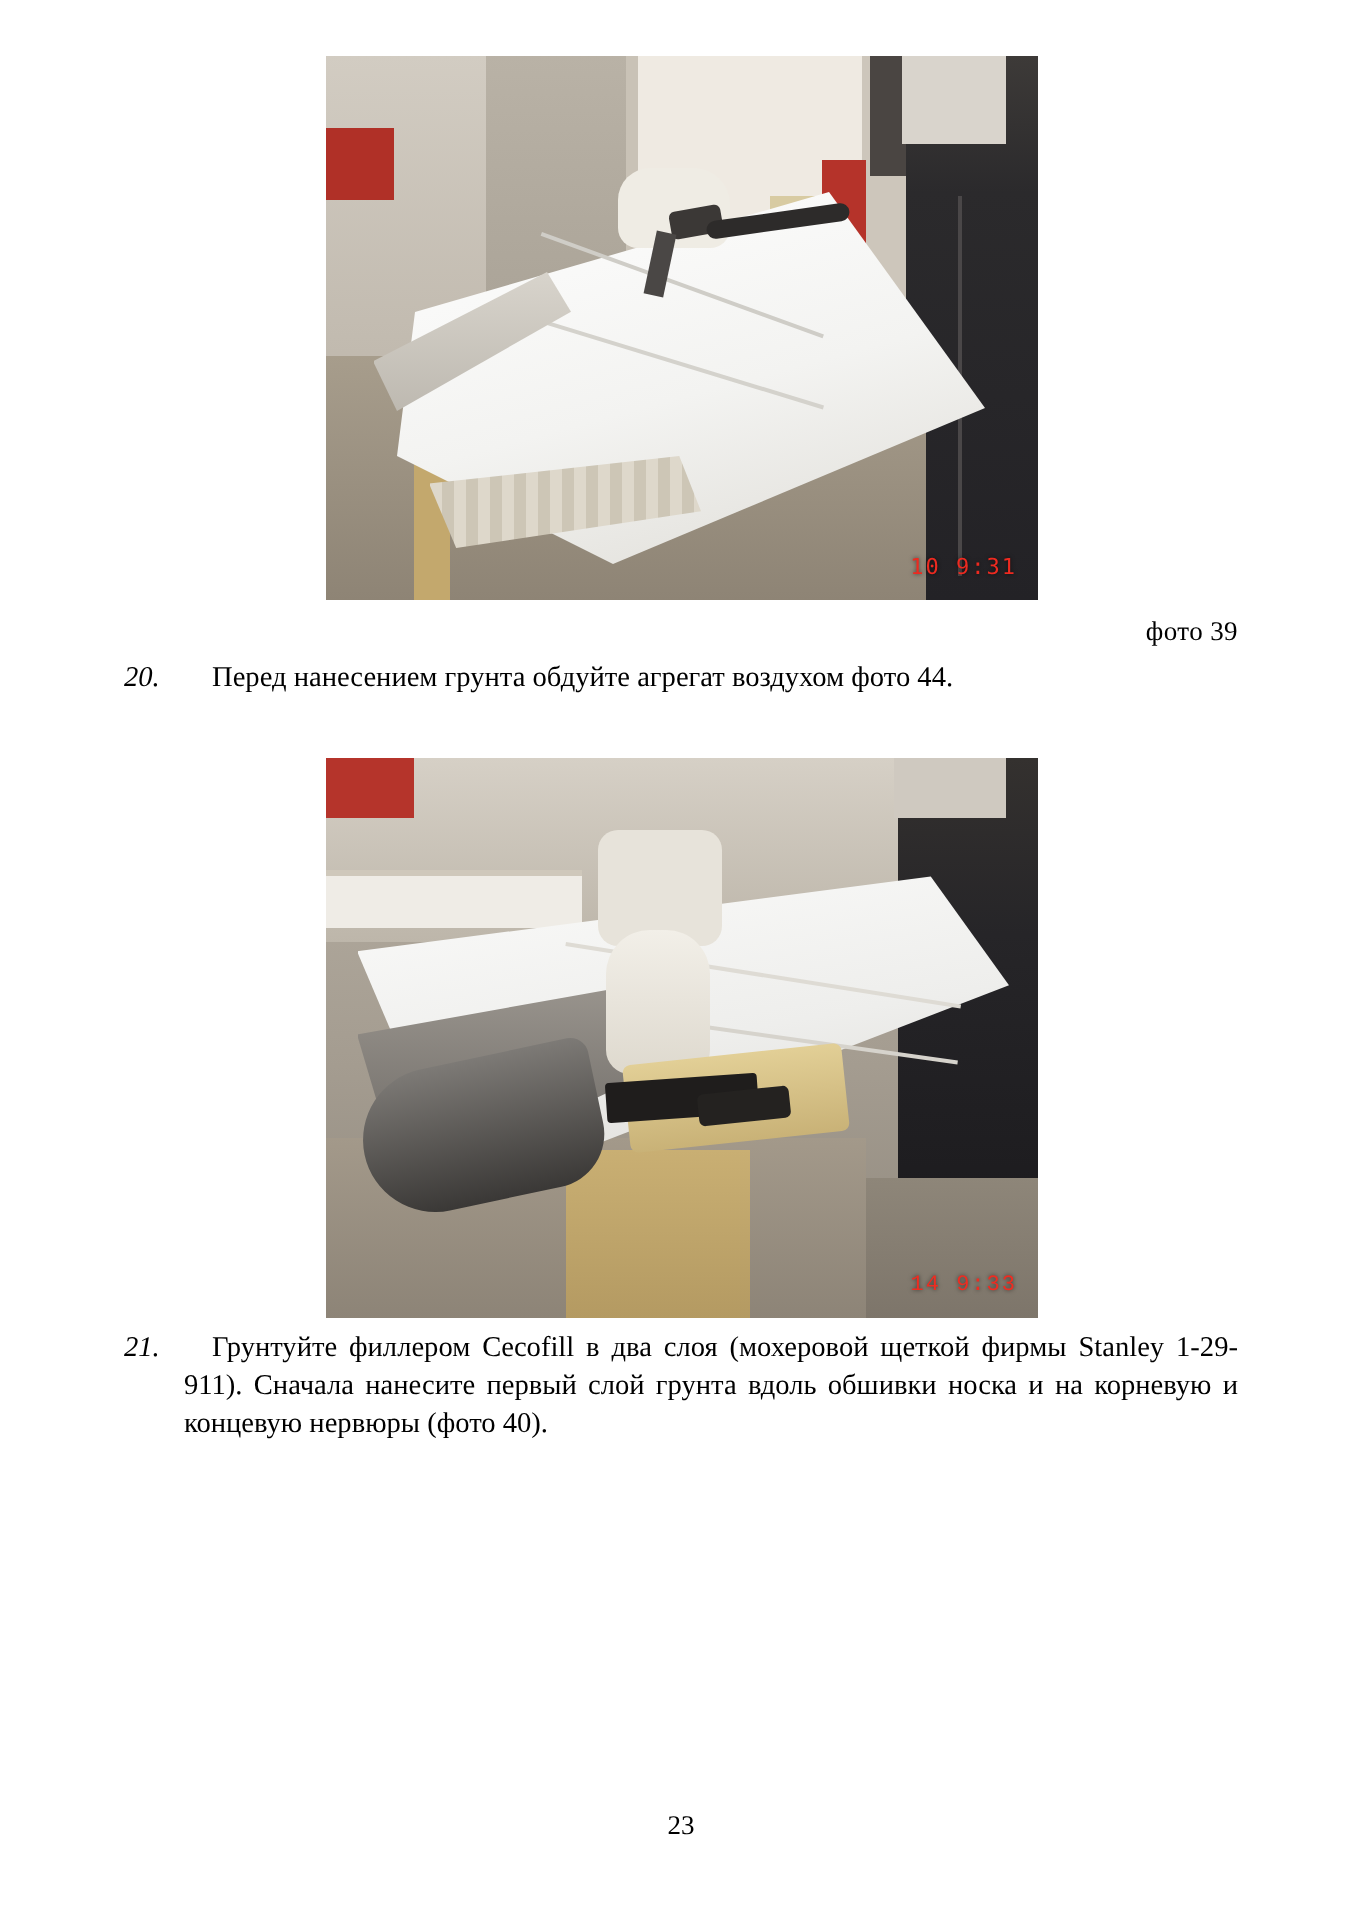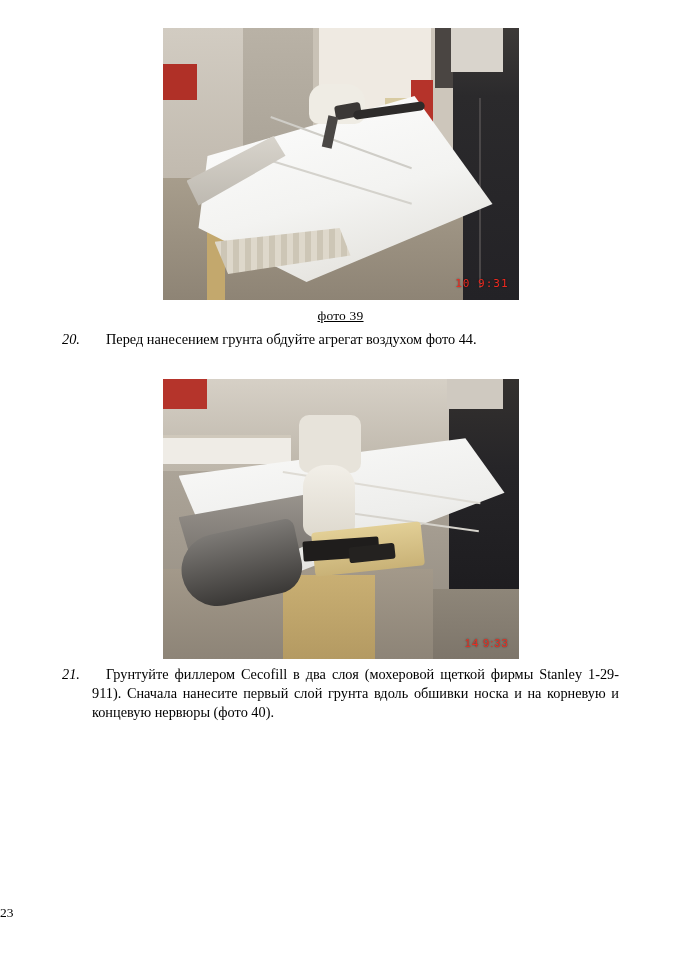--- a/index.html
+++ b/index.html
@@ -30,24 +30,23 @@
     width: 356px;
     margin: 0 auto;
     position: relative;
     overflow: hidden;
     background: #bef264;
   }
   .photo-1 { height: 272px; }
   .photo-2 { height: 280px; }
   .caption {
     font-size: 13.5px;
-    text-align: center;
+    text-align: right;
     margin-top: 8px;
     letter-spacing: 0.2px;
-    text-decoration: underline;
   }
   .para {
     display: flex;
     font-size: 14.3px;
     line-height: 1.32;
     margin-top: 6px;
     text-align: justify;
   }
   .para .num {
     width: 30px;
@@ -59,21 +58,21 @@
   .para .body {
     flex: 1 1 auto;
     text-indent: 14px;
   }
   .gap-1 { height: 30px; }
   .page-number {
     position: absolute;
     left: 0;
     right: 0;
     bottom: 42px;
-    text-align: left;
+    text-align: center;
     font-size: 13.5px;
   }
 
   
   .p1-bg {
     position: absolute; inset: 0;
     background: linear-gradient(180deg,#b9b2a6 0%, #ada69a 40%, #9d958a 100%);
   }
   .p1-wallL {
     position: absolute; left:0; top:0; width:80px; height:100%;
@@ -258,21 +257,21 @@
   .p2-brush-hair {
     position: absolute; left: 140px; top: 160px; width: 76px; height: 20px;
     background: #1f1d1c; transform: rotate(-4deg); border-radius: 2px;
   }
   .p2-brush-handle {
     position: absolute; left: 186px; top: 166px; width: 46px; height: 16px;
     background: #242220; transform: rotate(-6deg); border-radius: 3px;
   }
   .p2-stamp {
     position: absolute; right: 10px; bottom: 10px;
-    color: #ef2c21; font-family: Liberation Sans, sans-serif;
+    color: #ef2c21; font-family: Liberation Mono, monospace;
     font-size: 11px; letter-spacing: 1px; text-shadow: 0 0 2px rgba(0,0,0,.6); text-align: right;
   }
 </style>
 </head>
 <body>
 
 <div class="page">
 
   <div class="figure-block">
     <div class="photo-frame photo-1">

